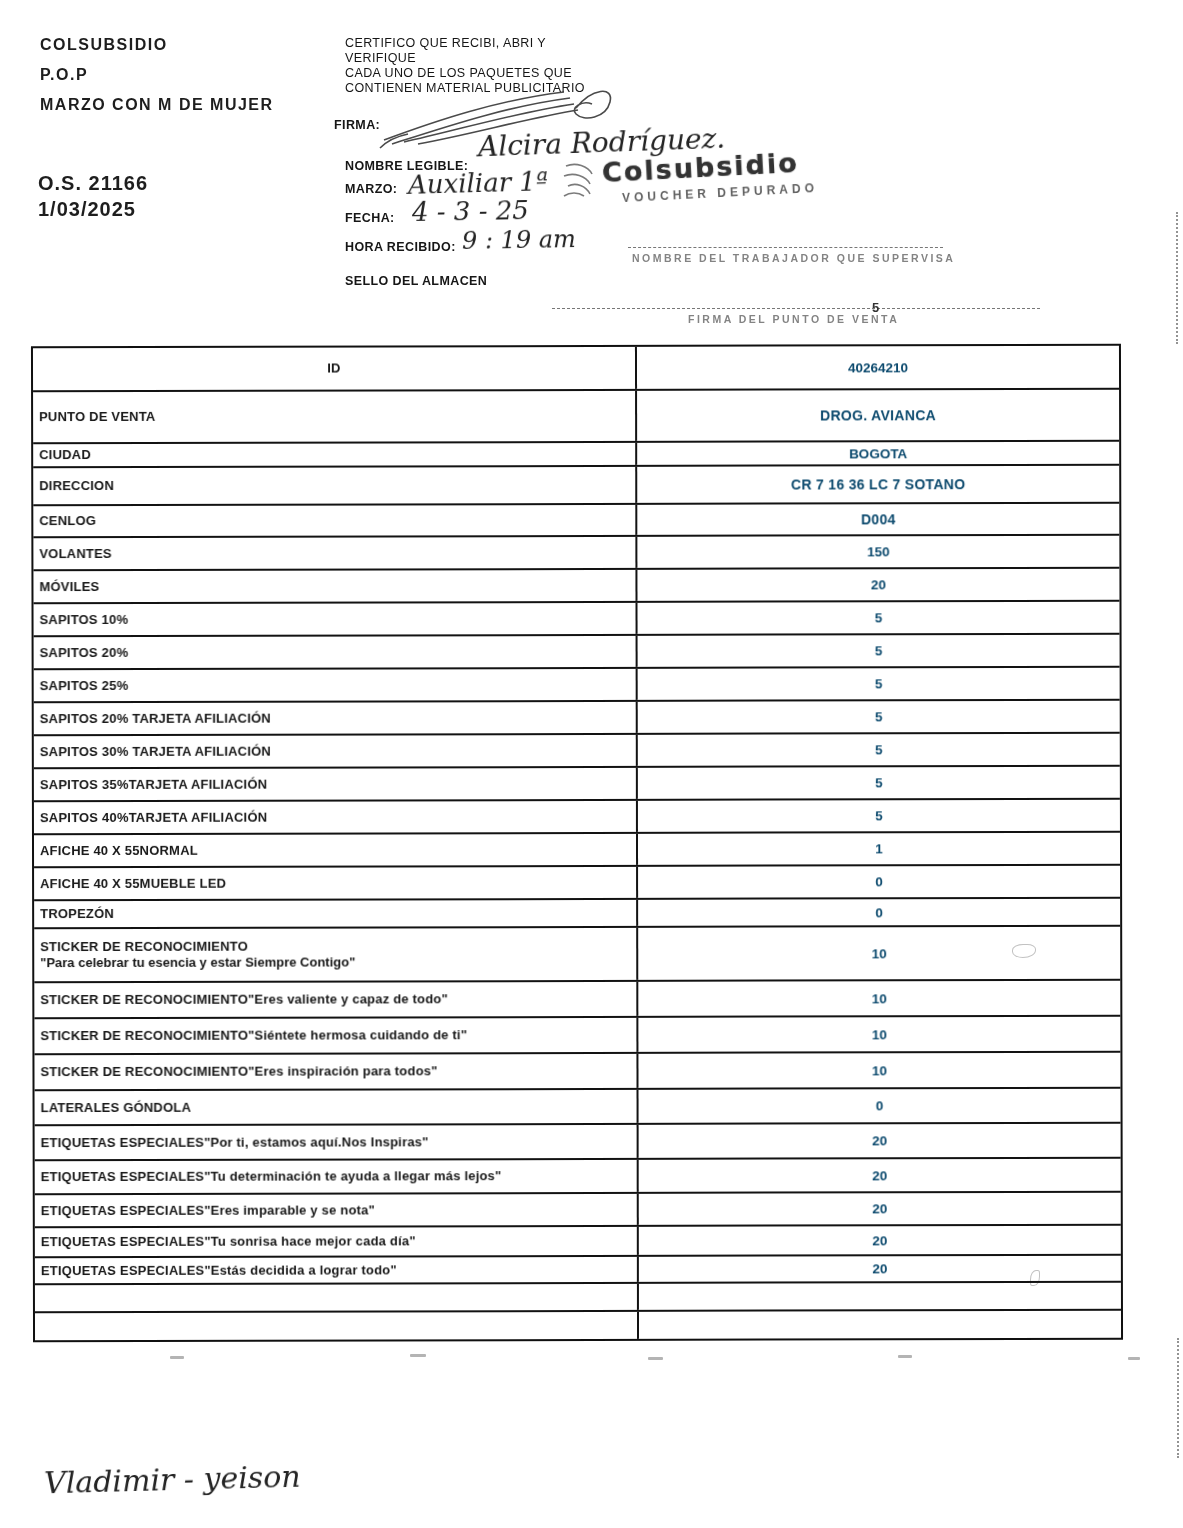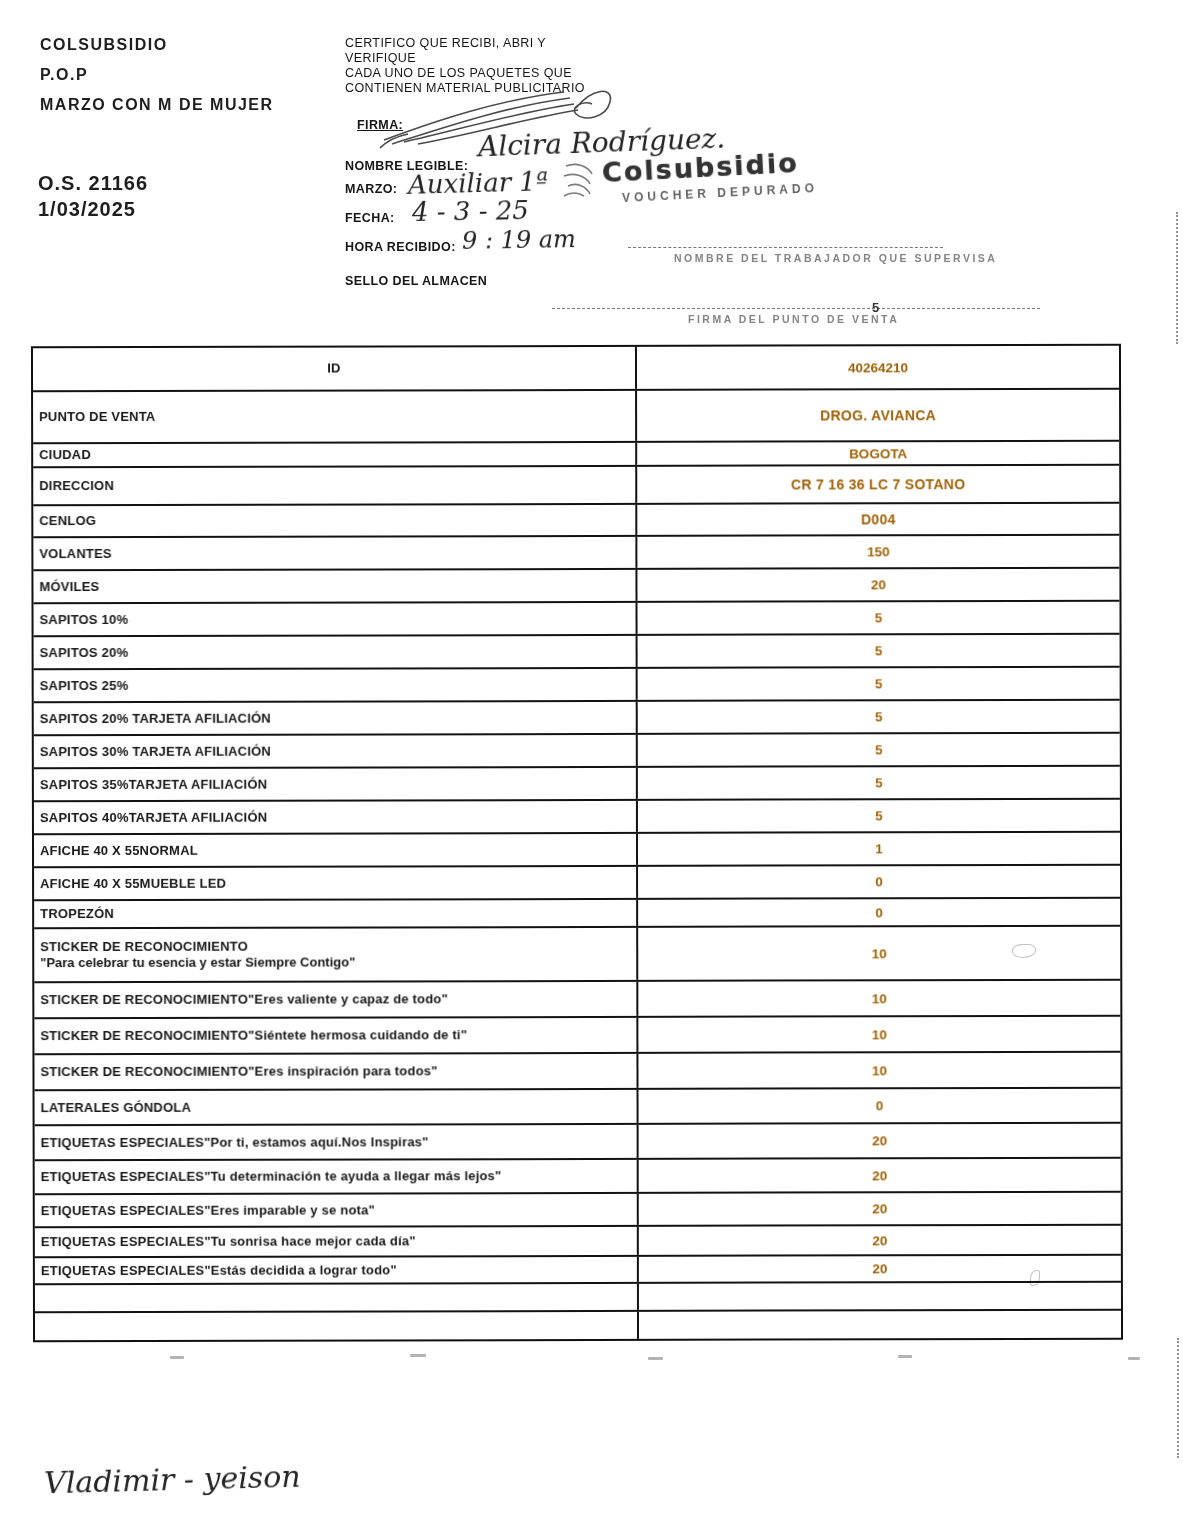--- a/index.html
+++ b/index.html
@@ -47,21 +47,21 @@
     width:604px;box-sizing:border-box;border-right:2px solid #121212;
     display:flex;flex-direction:column;justify-content:center;
     padding:2px 6px;
   }
   .tcell-r{
     flex:1;display:flex;align-items:center;justify-content:center;
     box-sizing:border-box;
   }
   .tlabel{font-size:13px;font-weight:700;letter-spacing:.2px;color:#181818;filter:blur(.25px);line-height:16px;}
   .tlabel2{font-size:13px;font-weight:600;color:#181818;filter:blur(.25px);line-height:16px;}
-  .tval{font-size:13.5px;font-weight:600;color:#a16207;filter:blur(.25px);}
+  .tval{font-size:13.5px;font-weight:600;color:#0c4a6e;filter:blur(.25px);}
   .lbl-center{align-items:center;}
   .v-bold{font-weight:800;font-size:14px;letter-spacing:.3px;}
   
   .edge-dots{border-left:2px dotted #3c3c3c;opacity:.55;width:0;}
   .speck{background:#6a6a6a;opacity:.5;border-radius:1px;}
   .squiggle{border:1.5px solid #777;border-radius:50% 40% 60% 50%;opacity:.45;background:transparent;}
   svg{display:block;}
 </style>
 </head>
 <body>
@@ -85,21 +85,21 @@
       <path d="M6,62 C60,42 120,22 186,14"></path>
       <path d="M14,66 C70,48 130,28 192,20"></path>
       <path d="M26,64 C80,52 140,34 196,26"></path>
       <path d="M40,66 C95,56 150,40 200,32"></path>
       <path d="M198,30 C214,10 236,8 232,24 C228,40 206,44 198,36 C192,30 204,22 214,26"></path>
       <path d="M2,70 C10,62 20,58 30,56"></path>
     </g>
   </svg>
 </div>
 
-<div class="abs fieldlbl" style="left:357px;top:118px;text-decoration:underline;">FIRMA:</div>
+<div class="abs fieldlbl" style="left:334px;top:118px;">FIRMA:</div>
 
 <div class="abs fieldlbl" style="left:345px;top:159px;">NOMBRE LEGIBLE:</div>
 <div class="abs hand" style="left:478px;top:126px;font-size:28px;transform:rotate(-2deg);">Alcira Rodríguez.</div>
 
 <div class="abs" style="left:560px;top:158px;width:40px;height:42px;">
   <svg width="40" height="42" viewBox="0 0 40 42">
     <g stroke="#444" stroke-width="1.6" fill="none" opacity="0.7">
       <path d="M6,8 C16,4 28,8 32,16"></path>
       <path d="M4,18 C14,14 26,18 30,26"></path>
       <path d="M8,28 C16,24 26,28 30,36"></path>
@@ -115,21 +115,21 @@
 
 <div class="abs fieldlbl" style="left:345px;top:211px;">FECHA:</div>
 <div class="abs hand" style="left:412px;top:196px;font-size:26px;transform:rotate(-1deg);">4 - 3 - 25</div>
 
 <div class="abs fieldlbl" style="left:345px;top:240px;">HORA RECIBIDO:</div>
 <div class="abs hand" style="left:462px;top:226px;font-size:24px;transform:rotate(-1deg);">9 : 19  am</div>
 
 <div class="abs fieldlbl" style="left:345px;top:274px;">SELLO DEL ALMACEN</div>
 
 <div class="abs dash" style="left:628px;top:247px;width:315px;"></div>
-<div class="abs faintcap" style="left:632px;top:252px;margin-left:42px;">NOMBRE DEL TRABAJADOR QUE SUPERVISA</div>
+<div class="abs faintcap" style="left:632px;top:252px;">NOMBRE DEL TRABAJADOR QUE SUPERVISA</div>
 
 <div class="abs dash" style="left:552px;top:308px;width:488px;"></div>
 <div class="abs faintcap" style="left:688px;top:313px;">FIRMA DEL PUNTO DE VENTA</div>
 <div class="abs pagemark" style="left:872px;top:300px;">5</div>
 
 <div class="abs edge-dots" style="left:1176px;top:212px;height:132px;"></div>
 <div class="abs edge-dots" style="left:1177px;top:1338px;height:120px;"></div>
 
 <div class="abs speck" style="left:170px;top:1356px;width:14px;height:3px;"></div>
 <div class="abs speck" style="left:410px;top:1354px;width:16px;height:3px;"></div>

